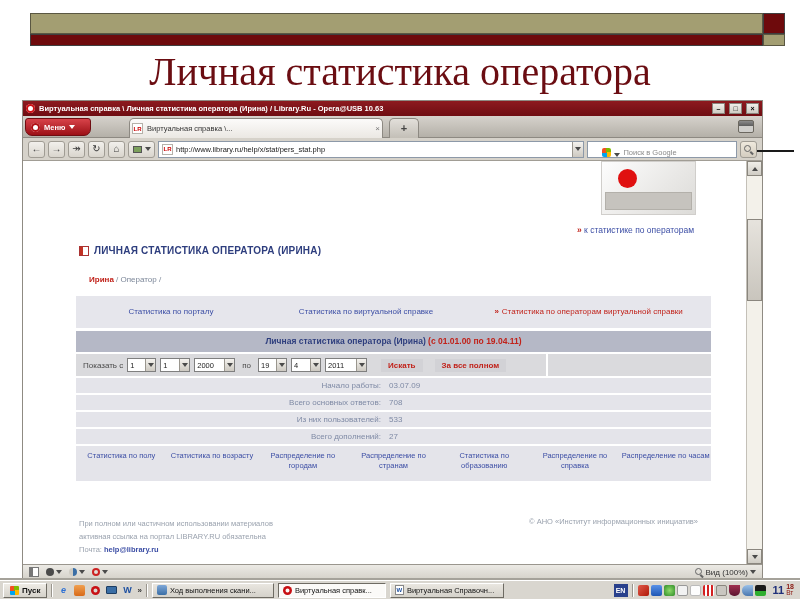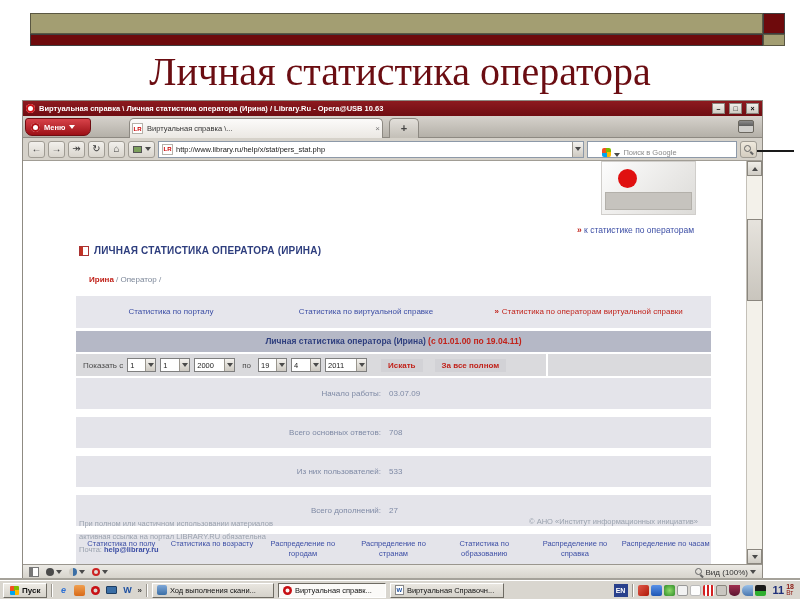--- a/index.html
+++ b/index.html
@@ -53,21 +53,21 @@
   .breadcrumb{position:absolute;left:66px;top:114px;font-size:8px;color:#7b8698}
   .ptable{position:absolute;left:53px;top:135px;width:635px}
   .navrow{height:32px;background:#e6e6ec;display:flex;margin-bottom:3px}
   .navcell{display:flex;align-items:center;justify-content:center;text-align:center;font-size:8px;color:#3c4ea5;padding:0 10px;line-height:1.3}
   .band-hdr{height:21px;background:#b5b8c6;text-align:center;line-height:21px;font-size:8.5px;font-weight:bold;margin-bottom:2px}
   .filterrow{position:relative;height:22px;background:#dadadd;display:flex;align-items:center;gap:4px;padding-left:7px;font-size:8px;color:#4a4a4a;margin-bottom:2px}
   .filterrow .gap{position:absolute;left:470px;top:0;width:2px;height:22px;background:#fff}
   .sel{height:14px;background:#fff;border:1px solid #7f7f7f;display:inline-flex;align-items:center;font-size:7.5px;color:#222;padding-left:2px;flex:none}
   .sel .db{width:10px;height:12px;background:linear-gradient(#f4f2ee,#cdc9c1);border-left:1px solid #9a968e;display:flex;align-items:center;justify-content:center;margin-left:auto}
   .rbtn{font-size:8px;font-weight:bold;color:#c1221a;background:#d2d2d6;padding:2px 7px;flex:none}
-  .statrow{height:31px;background:#e4e4ea;margin-bottom:8px;display:flex;align-items:center;font-size:8px;color:#7f8aa5}
+  .statrow{height:15px;background:#e4e4ea;margin-bottom:2px;display:flex;align-items:center;font-size:8px;color:#7f8aa5}
   .statrow .lab{width:305px;text-align:right}
   .statrow .val{margin-left:8px}
   .linksrow{height:35px;background:#e4e4ea;display:flex}
   .linkcell{flex:1;text-align:center;font-size:7.5px;color:#3c4ea5;line-height:1.35;padding-top:5px}
   .pfooter{position:absolute;left:56px;top:356px;font-size:7.5px;color:#9aa2ae;line-height:13px}
   .copyright{position:absolute;right:64px;top:356px;font-size:7.5px;color:#9aa2ae}
   .red{color:#c1221a}.blue{color:#3c4ea5}.navy{color:#2e3e7e}
 
   .statusbar{height:15px;background:linear-gradient(#eceae5,#d5d2ca);border-top:1px solid #9a968e;display:flex;align-items:center;gap:7px;padding:0 6px;font-size:8px;color:#333}
   .panel-ico{width:10px;height:10px;border:1px solid #777;background:linear-gradient(90deg,#777 0 3px,#fff 3px)}

